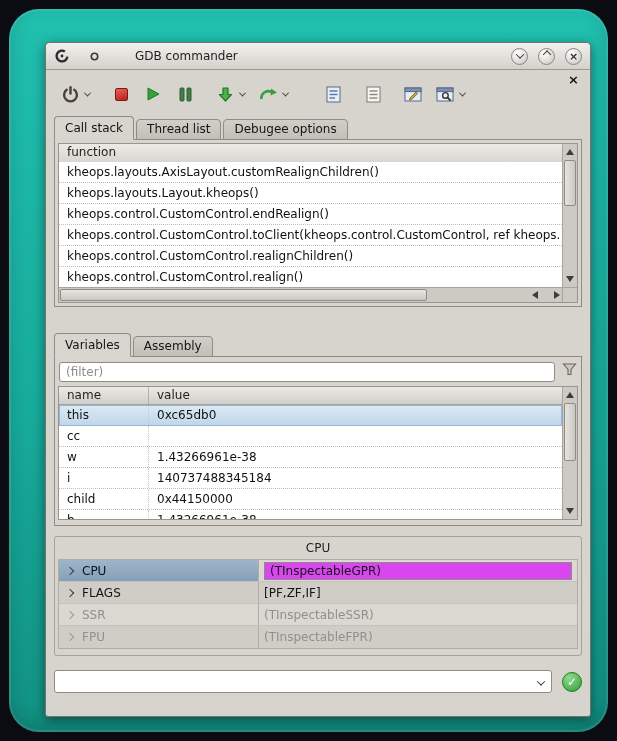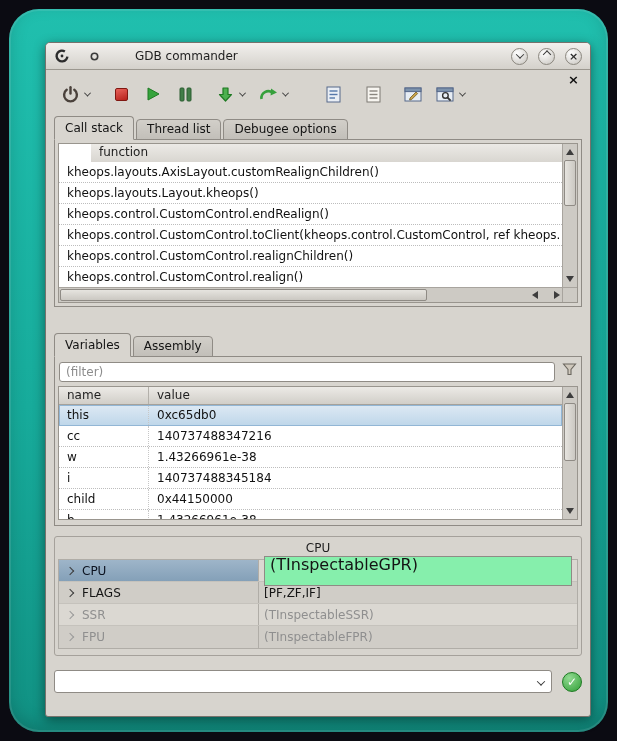--- a/index.html
+++ b/index.html
@@ -68,21 +68,20 @@
   .panel { margin:0 8px; border:1px solid #8f8b85; background:#d8d5cf;
            position:relative; z-index:1; padding:3px; }
   .callstack-panel { height:168px; }
   .vars-panel { height:170px; }
   .list-box { position:relative; width:100%; height:100%;
     background:#ffffff; border:1px solid #99958e; overflow:hidden; }
   .list-header {
     height:26px; line-height:17px; font-size:12px; color:#222; padding:0 8px;
     background:linear-gradient(#eceae6,#d1cec8); border-bottom:1px solid #a5a19b;
     margin-right:15px;
-    margin-left:32px;
   }
   .cs-rows { position:absolute; left:0; top:18px; right:15px; bottom:15px; overflow:hidden; }
   .cs-row { height:21px; line-height:20px; padding:0 8px; font-size:12px; color:#111;
     border-bottom:1px dotted #bdbdbd; white-space:nowrap; overflow:hidden; background:#fff; }
   
   .vscroll { position:absolute; top:0; right:0; width:15px;
     background:#cdcac4; border-left:1px solid #a8a49e; }
   .vscroll.with-h { bottom:15px; } .vscroll.full { bottom:0; }
   .tri-up { width:0;height:0;border-left:4px solid transparent;border-right:4px solid transparent;
     border-bottom:6px solid #3d3d3d; margin:5px auto 0; }
@@ -130,22 +129,22 @@
   .cpu-table { border:1px solid #b0ada7; background:#d7d4ce; }
   .cpu-row { display:flex; height:22px; align-items:stretch; font-size:12px;
     border-bottom:1px solid #c5c2bc; }
   .cpu-row:last-child { border-bottom:none; }
   .cpu-row:nth-child(odd) { background:#dbd8d2; }
   .cpu-row:nth-child(even) { background:#d0cdc7; }
   .cr-name { width:200px; display:flex; align-items:center; gap:9px; padding:0 8px;
     border-right:1px solid #b0ada7; color:#141414; }
   .cr-name.selected { background:linear-gradient(#9eb5c9,#84a0b8); color:#0c1320; }
   .cr-value { flex:1; display:flex; align-items:center; padding:0 5px; color:#141414; }
-  .value-field { flex:1; height:30px; line-height:16px; background:#86efac;
-    border:1px solid #8f8b85; padding:0 5px; font-size:16px; color:#141414;
+  .value-field { flex:1; height:18px; line-height:16px; background:#d946ef;
+    border:1px solid #8f8b85; padding:0 5px; font-size:12px; color:#141414;
     white-space:nowrap; overflow:hidden; }
   .exp { width:6px; height:6px; border-right:1.8px solid #3c3c3c; border-bottom:1.8px solid #3c3c3c;
     transform:rotate(-45deg); flex:none; }
   .cpu-row.disabled .cr-name, .cpu-row.disabled .cr-value { color:#8f8f8f; }
   .cpu-row.disabled .exp { border-color:#9a9a9a; }
   
   .cmd-row { display:flex; align-items:center; gap:10px; margin:14px 8px 0; }
   .combo { flex:1; height:23px; background:#fff; border:1px solid #8f8b85; border-radius:3px;
     position:relative; display:flex; align-items:center; }
   .combo input { border:none; outline:none; background:transparent; flex:1;
@@ -329,21 +328,20 @@
             <span class="vh-name">name</span>
             <span class="vh-value">value</span>
           </div>
           <div class="var-rows">
             <div class="var-row selected">
               <span class="vr-name">this</span>
               <span class="vr-value">0xc65db0</span>
             </div>
             <div class="var-row">
               <span class="vr-name">cc</span>
-              <span class="vr-value">140737488347216</span>
             </div>
             <div class="var-row">
               <span class="vr-name">w</span>
               <span class="vr-value">1.43266961e-38</span>
             </div>
             <div class="var-row">
               <span class="vr-name">i</span>
               <span class="vr-value">140737488345184</span>
             </div>
             <div class="var-row">

